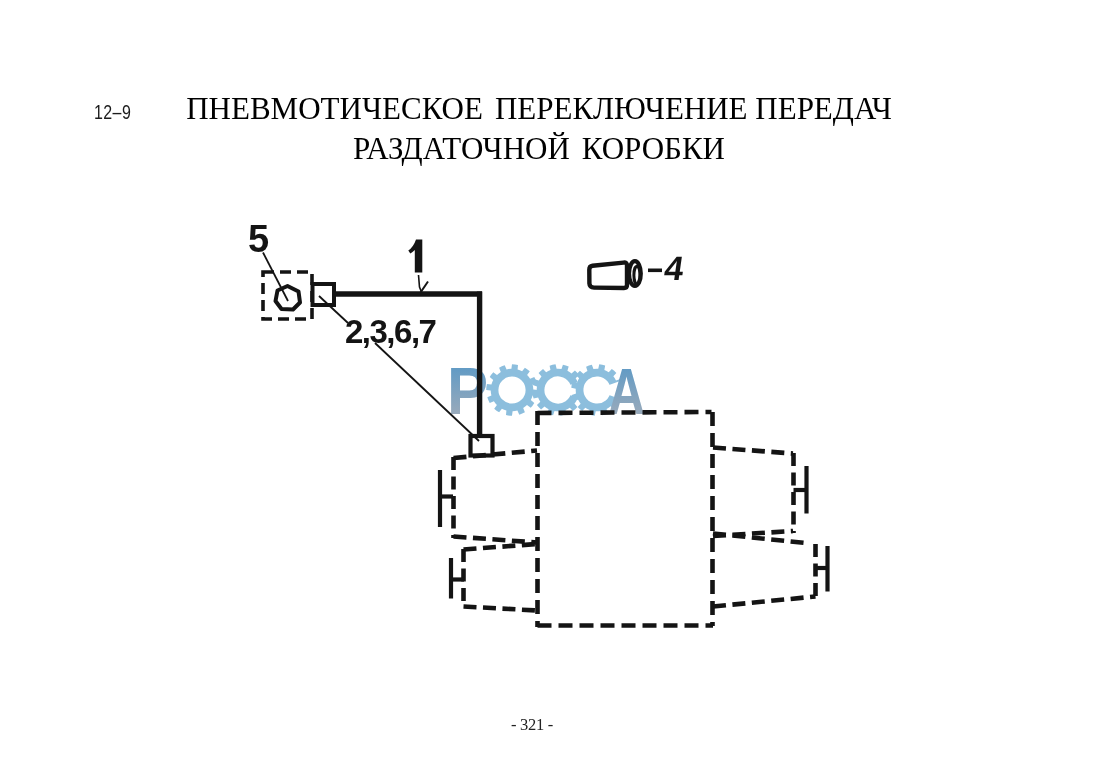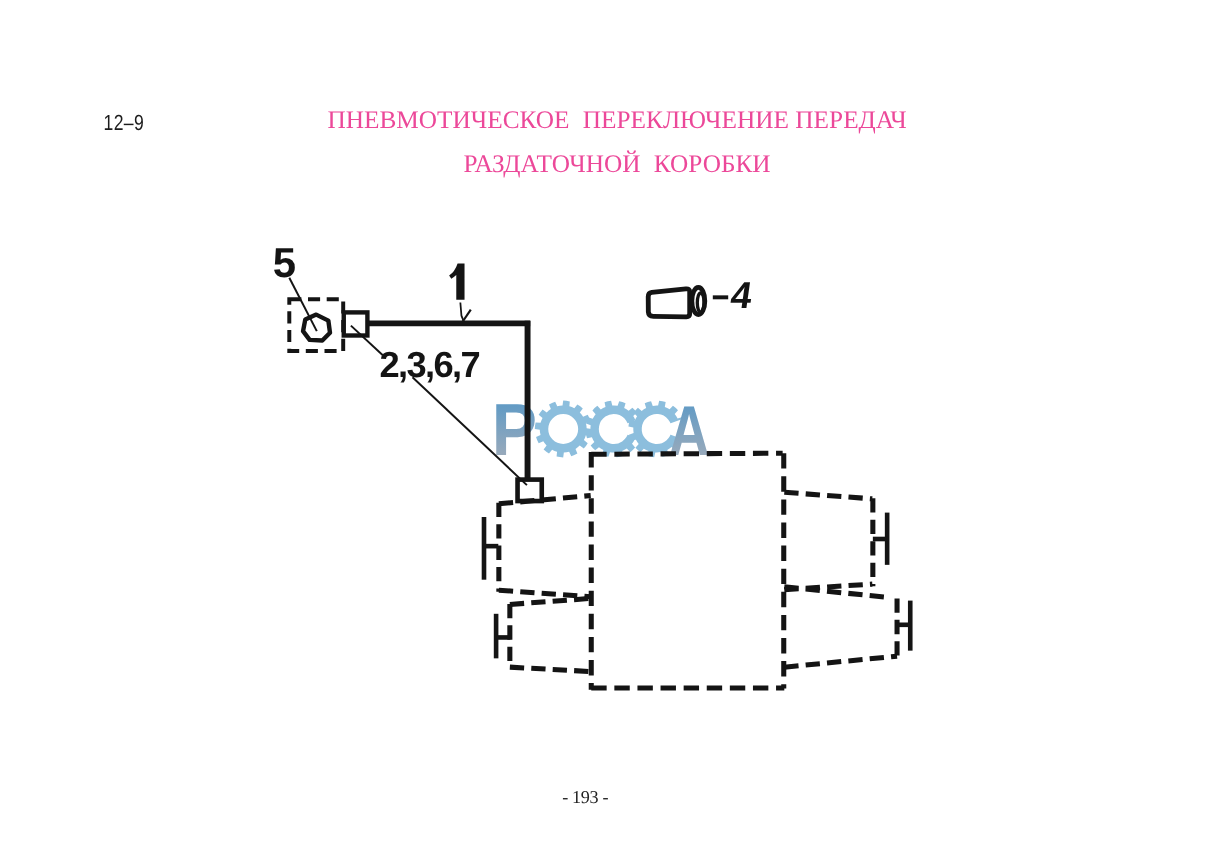--- a/index.html
+++ b/index.html
@@ -2,32 +2,32 @@
 <html><head>
 <meta charset="utf-8">
 <style>
   html,body{margin:0;padding:0;background:#ffffff;}
   body{width:1100px;height:783px;position:relative;overflow:hidden;
        -webkit-font-smoothing:antialiased;
        font-family:"Liberation Sans",sans-serif;}
   #pnum{position:absolute;left:94px;top:101px;font-size:20px;letter-spacing:-0.5px;transform:scale(0.80,1);transform-origin:0 0;color:#1c1c1c;
         letter-spacing:0.5px;}
   #title{position:absolute;left:0;top:89px;width:1078px;text-align:center;
-         font-family:"Liberation Serif",serif;font-size:23px;color:#ec4899;
-         line-height:40px;padding-left:22px;}
+         font-family:"Liberation Serif",serif;font-size:31px;color:#000000;
+         line-height:40px;}
   #title .sp{display:inline-block;width:12px;}
   #foot{position:absolute;left:0;top:715px;width:1064px;text-align:center;
         font-family:"Liberation Serif",serif;font-size:16.5px;color:#222;letter-spacing:-0.3px;}
   svg{position:absolute;left:0;top:0;}
 </style>
 </head>
 <body>
 <div id="pnum">12–9</div>
 <div id="title">ПНЕВМОТИЧЕСКОЕ<span class="sp"></span>ПЕРЕКЛЮЧЕНИЕ ПЕРЕДАЧ<br>РАЗДАТОЧНОЙ<span class="sp"></span>КОРОБКИ</div>
-<div id="foot">- 193 -</div>
+<div id="foot">- 321 -</div>
 
 <svg width="1100" height="783" viewBox="0 0 1100 783">
 <defs>
   <linearGradient id="wl" x1="0" y1="362" x2="0" y2="418" gradientUnits="userSpaceOnUse">
     <stop offset="0" stop-color="#5b99c6"></stop>
     <stop offset="1" stop-color="#9dabba"></stop>
   </linearGradient>
   <linearGradient id="wg" x1="0" y1="360" x2="0" y2="420" gradientUnits="userSpaceOnUse">
     <stop offset="0" stop-color="#8cbedd"></stop>
     <stop offset="1" stop-color="#adbcca"></stop>

